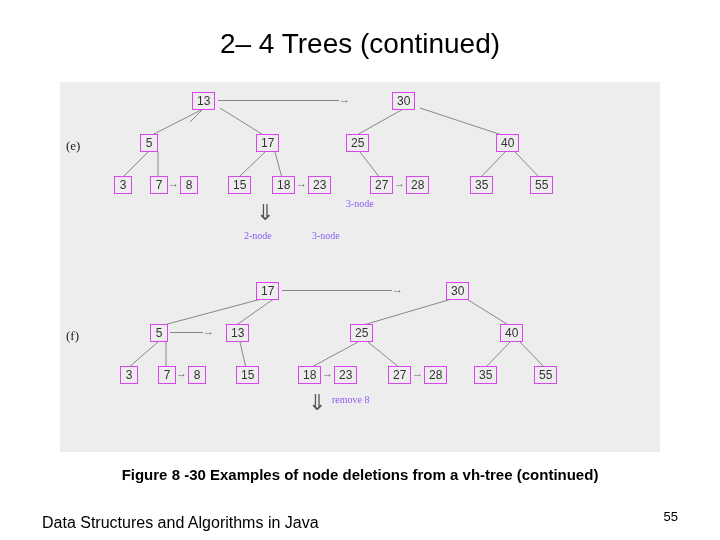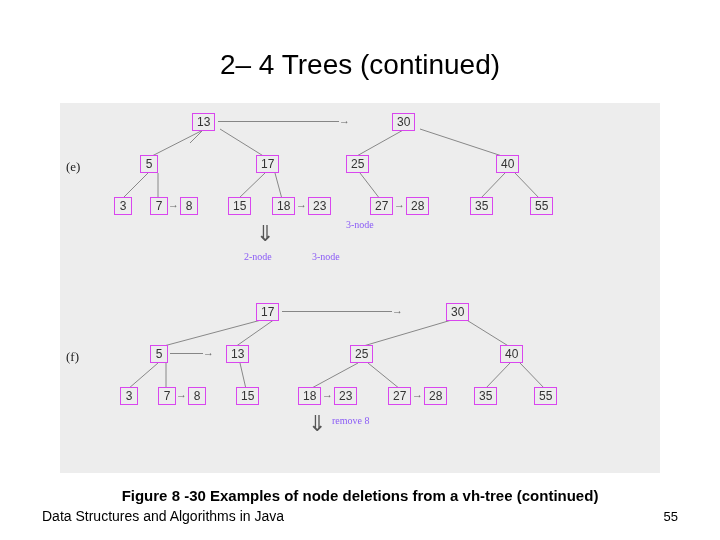--- a/index.html
+++ b/index.html
@@ -10,21 +10,20 @@
     font-family: Arial, Helvetica, sans-serif;
     position: relative;
     overflow: hidden;
   }
   .title {
     text-align: center;
     font-size: 28px;
     font-weight: 400;
     padding-top: 28px;
     padding-bottom: 12px;
-    margin-top: 21px;
   }
   .figure-area {
     margin: 10px 60px 0 60px;
     background: #ededed;
     height: 370px;
     position: relative;
   }
   .node {
     position: absolute;
     padding: 1px 4px;
@@ -63,22 +62,22 @@
   }
   .caption {
     text-align: center;
     font-weight: bold;
     font-size: 15px;
     margin-top: 14px;
   }
   .footer-left {
     position: absolute;
     left: 42px;
-    bottom: 16px;
-    font-size: 14px;
+    bottom: 8px;
+    font-size: 16px;
   }
   .footer-right {
     position: absolute;
     right: 42px;
     bottom: 16px;
     font-size: 13px;
   }
   .harrow {
     position: absolute;
     font-size: 11px;

